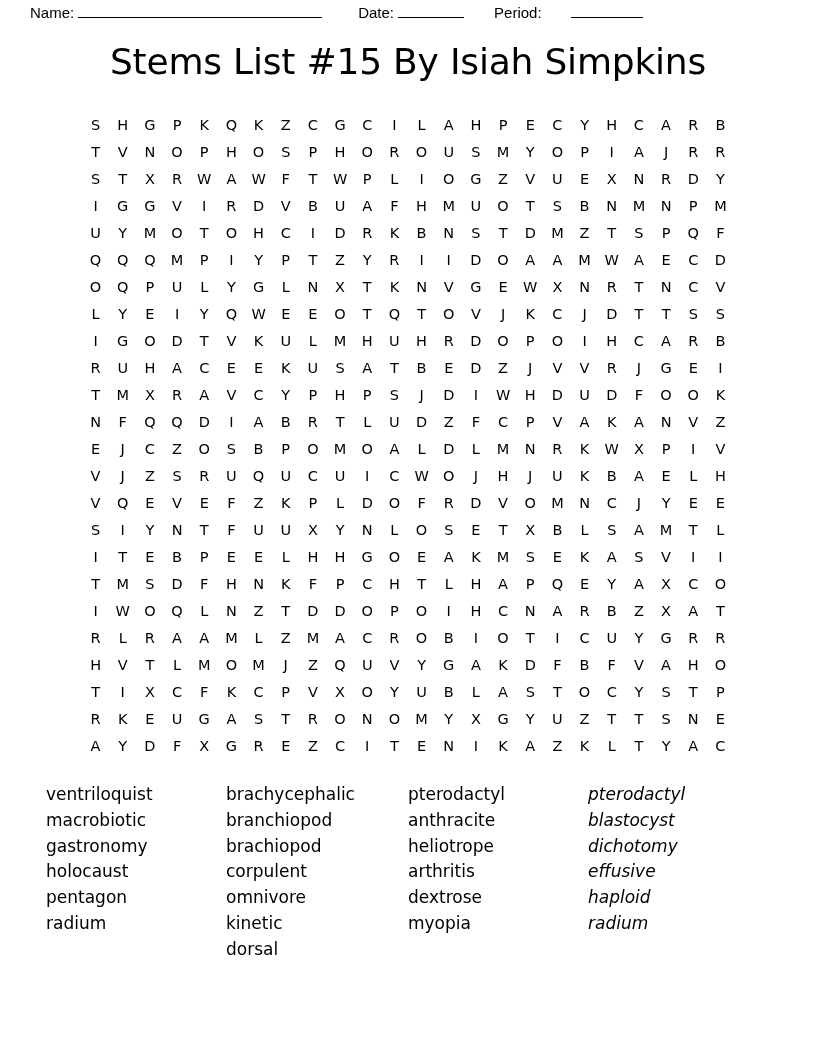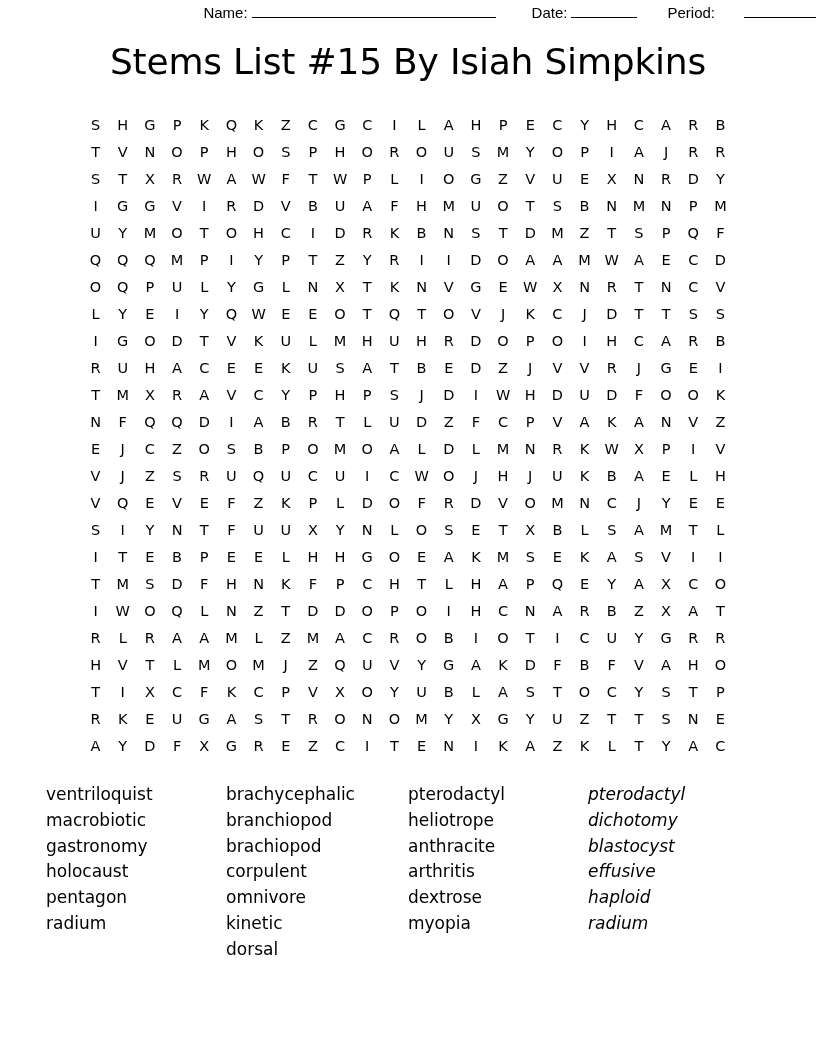--- a/index.html
+++ b/index.html
@@ -21,21 +21,20 @@
     position: absolute;
     top: 0px;
     left: 0px;
     width: 816px;
     height: 26px;
     display: flex;
     align-items: flex-start;
     font-family: "Liberation Sans", sans-serif;
     font-size: 15px;
     white-space: nowrap;
-    justify-content: flex-end;
   }
   .hdr-field {
     display: flex;
     align-items: baseline;
   }
   .hdr-label { padding-top: 4px; }
   .hdr-rule {
     display: inline-block;
     border-bottom: 1px solid #000;
     height: 15px;
@@ -712,27 +711,27 @@
       <div class="word-item">brachycephalic</div>
       <div class="word-item">branchiopod</div>
       <div class="word-item">brachiopod</div>
       <div class="word-item">corpulent</div>
       <div class="word-item">omnivore</div>
       <div class="word-item">kinetic</div>
       <div class="word-item">dorsal</div>
     </div>
   <div class="word-column" id="word-col-2">
       <div class="word-item">pterodactyl</div>
+      <div class="word-item">anthracite</div>
       <div class="word-item">heliotrope</div>
-      <div class="word-item">anthracite</div>
       <div class="word-item">arthritis</div>
       <div class="word-item">dextrose</div>
       <div class="word-item">myopia</div>
     </div>
   <div class="word-column" id="word-col-3">
       <div class="word-item">pterodactyl</div>
+      <div class="word-item">blastocyst</div>
       <div class="word-item">dichotomy</div>
-      <div class="word-item">blastocyst</div>
       <div class="word-item">effusive</div>
       <div class="word-item">haploid</div>
       <div class="word-item">radium</div>
     </div>
 </div>
 
 </body></html>

